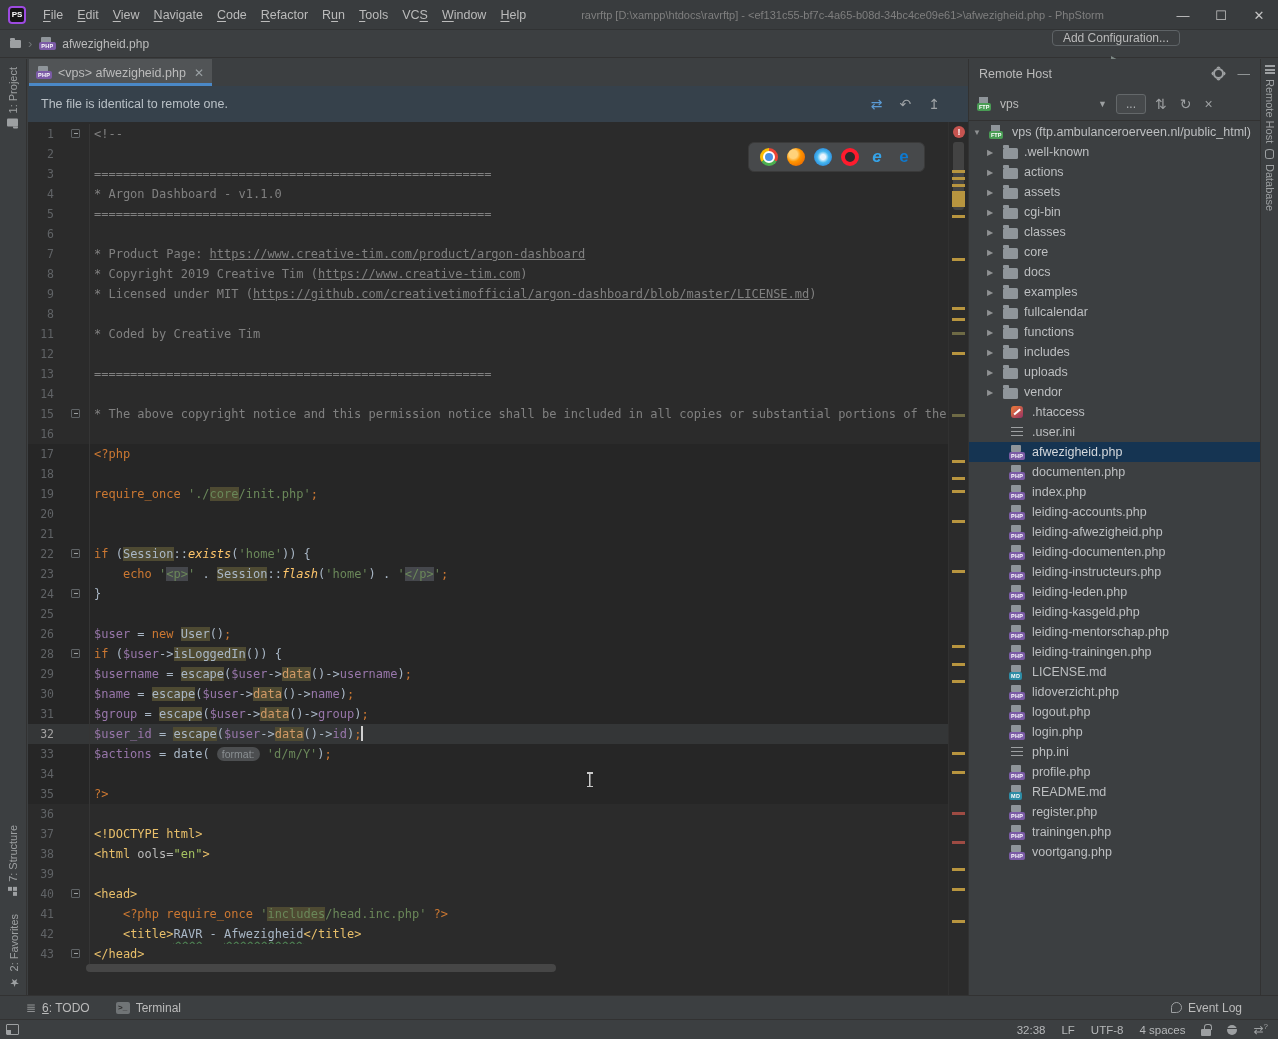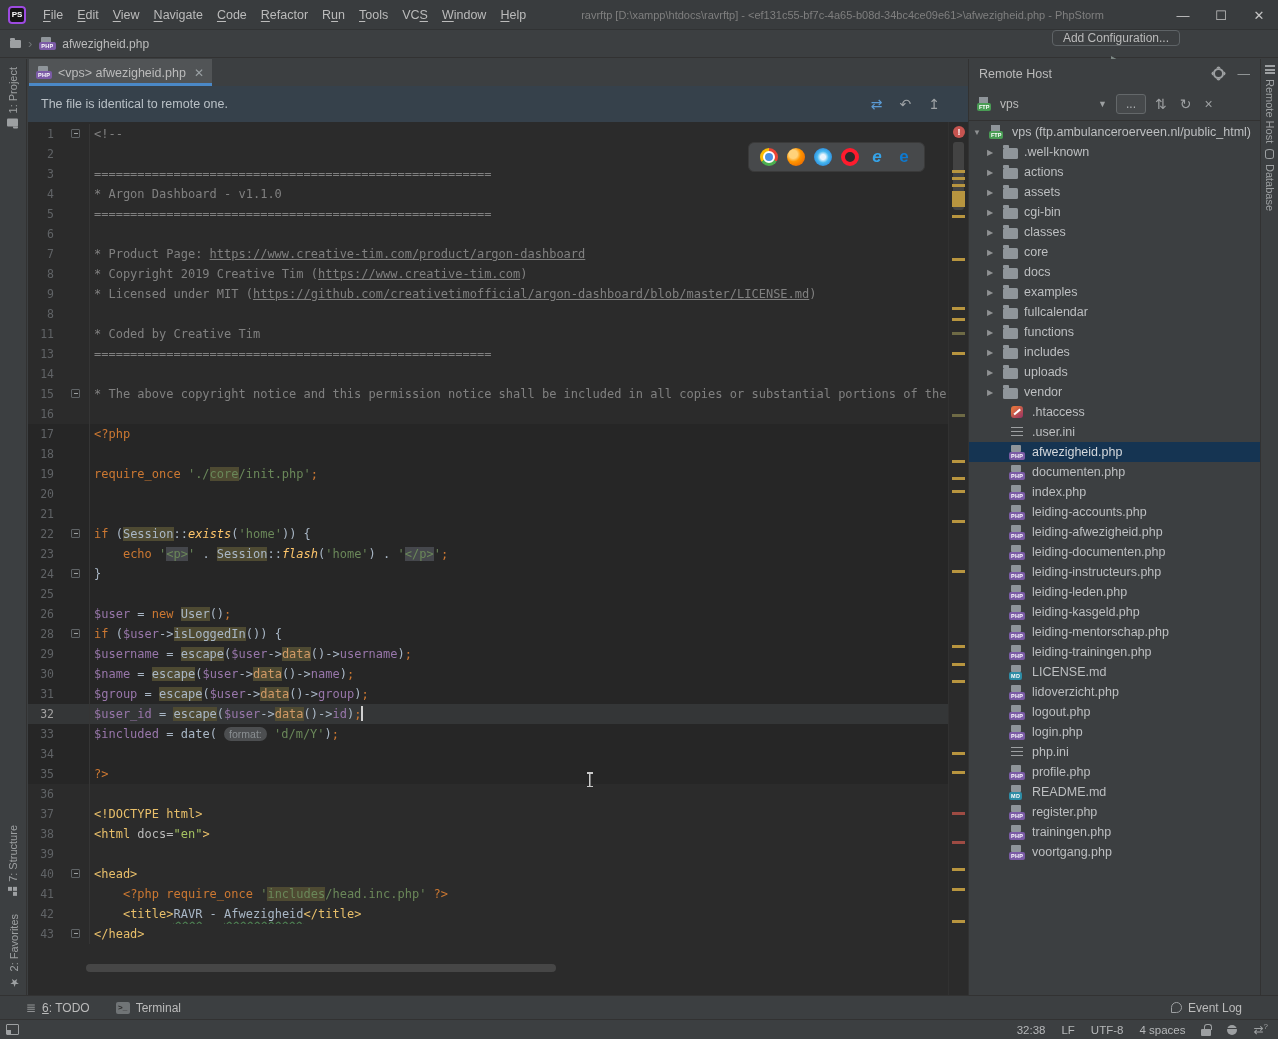--- a/index.html
+++ b/index.html
@@ -277,45 +277,46 @@
           <div class="row"><span class="ln">2</span><span class="fold"></span><span class="code"></span></div>
           <div class="row"><span class="ln">3</span><span class="fold"></span><span class="code"><span class="com">=======================================================</span></span></div>
           <div class="row"><span class="ln">4</span><span class="fold"></span><span class="code"><span class="com">* Argon Dashboard - v1.1.0</span></span></div>
           <div class="row"><span class="ln">5</span><span class="fold"></span><span class="code"><span class="com">=======================================================</span></span></div>
           <div class="row"><span class="ln">6</span><span class="fold"></span><span class="code"></span></div>
           <div class="row"><span class="ln">7</span><span class="fold"></span><span class="code"><span class="com">* Product Page: </span><span class="link">https://www.creative-tim.com/product/argon-dashboard</span></span></div>
           <div class="row"><span class="ln">8</span><span class="fold"></span><span class="code"><span class="com">* Copyright 2019 Creative Tim (</span><span class="link">https://www.creative-tim.com</span><span class="com">)</span></span></div>
           <div class="row"><span class="ln">9</span><span class="fold"></span><span class="code"><span class="com">* Licensed under MIT (</span><span class="link">https://github.com/creativetimofficial/argon-dashboard/blob/master/LICENSE.md</span><span class="com">)</span></span></div>
           <div class="row"><span class="ln">8</span><span class="fold"></span><span class="code"></span></div>
           <div class="row"><span class="ln">11</span><span class="fold"></span><span class="code"><span class="com">* Coded by Creative Tim</span></span></div>
+          <div class="row"><span class="ln">12</span><span class="fold"></span><span class="code"></span></div>
           <div class="row"><span class="ln">13</span><span class="fold"></span><span class="code"><span class="com">=======================================================</span></span></div>
           <div class="row"><span class="ln">14</span><span class="fold"></span><span class="code"></span></div>
           <div class="row"><span class="ln">15</span><span class="fold"><i class="fm"></i></span><span class="code"><span class="com">* The above copyright notice and this permission notice shall be included in all copies or substantial portions of the Software.</span></span></div>
           <div class="row"><span class="ln">16</span><span class="fold"></span><span class="code"></span></div>
           <div class="row dark"><span class="ln">17</span><span class="fold"></span><span class="code"><span class="kw">&lt;?php</span></span></div>
           <div class="row dark"><span class="ln">18</span><span class="fold"></span><span class="code"></span></div>
           <div class="row dark"><span class="ln">19</span><span class="fold"></span><span class="code"><span class="kw">require_once </span><span class="str">'./</span><span class="str hl">core</span><span class="str">/init.php'</span><span class="kw">;</span></span></div>
           <div class="row dark"><span class="ln">20</span><span class="fold"></span><span class="code"></span></div>
           <div class="row dark"><span class="ln">21</span><span class="fold"></span><span class="code"></span></div>
           <div class="row dark"><span class="ln">22</span><span class="fold"><i class="fm"></i></span><span class="code"><span class="kw">if </span><span class="pln">(</span><span class="pln hl">Session</span><span class="pln">::</span><span class="mi">exists</span><span class="pln">(</span><span class="str">'home'</span><span class="pln">)) {</span></span></div>
           <div class="row dark"><span class="ln">23</span><span class="fold"></span><span class="code"><span class="pln">    </span><span class="kw">echo </span><span class="str">'</span><span class="str hlg">&lt;p&gt;</span><span class="str">' </span><span class="pln">. </span><span class="pln hl">Session</span><span class="pln">::</span><span class="mi">flash</span><span class="pln">(</span><span class="str">'home'</span><span class="pln">) </span><span class="pln">. </span><span class="str">'</span><span class="str hlg">&lt;/p&gt;</span><span class="str">'</span><span class="kw">;</span></span></div>
           <div class="row dark"><span class="ln">24</span><span class="fold"><i class="fm"></i></span><span class="code"><span class="pln">}</span></span></div>
           <div class="row dark"><span class="ln">25</span><span class="fold"></span><span class="code"></span></div>
           <div class="row dark"><span class="ln">26</span><span class="fold"></span><span class="code"><span class="var">$user</span><span class="pln"> = </span><span class="kw">new </span><span class="pln hl">User</span><span class="pln">()</span><span class="kw">;</span></span></div>
           <div class="row dark"><span class="ln">28</span><span class="fold"><i class="fm"></i></span><span class="code"><span class="kw">if </span><span class="pln">(</span><span class="var">$user</span><span class="pln">-&gt;</span><span class="pln hl">isLoggedIn</span><span class="pln">()) {</span></span></div>
           <div class="row dark"><span class="ln">29</span><span class="fold"></span><span class="code"><span class="var">$username</span><span class="pln"> = </span><span class="pln hl">escape</span><span class="pln">(</span><span class="var">$user</span><span class="pln">-&gt;</span><span class="fn hl">data</span><span class="pln">()-&gt;</span><span class="var">username</span><span class="pln">)</span><span class="kw">;</span></span></div>
           <div class="row dark"><span class="ln">30</span><span class="fold"></span><span class="code"><span class="var">$name</span><span class="pln"> = </span><span class="pln hl">escape</span><span class="pln">(</span><span class="var">$user</span><span class="pln">-&gt;</span><span class="fn hl">data</span><span class="pln">()-&gt;</span><span class="var">name</span><span class="pln">)</span><span class="kw">;</span></span></div>
           <div class="row dark"><span class="ln">31</span><span class="fold"></span><span class="code"><span class="var">$group</span><span class="pln"> = </span><span class="pln hl">escape</span><span class="pln">(</span><span class="var">$user</span><span class="pln">-&gt;</span><span class="fn hl">data</span><span class="pln">()-&gt;</span><span class="var">group</span><span class="pln">)</span><span class="kw">;</span></span></div>
           <div class="row dark cur"><span class="ln">32</span><span class="fold"></span><span class="code"><span class="var">$user_id</span><span class="pln"> = </span><span class="pln hl">escape</span><span class="pln">(</span><span class="var">$user</span><span class="pln">-&gt;</span><span class="fn hl">data</span><span class="pln">()-&gt;</span><span class="var">id</span><span class="pln">)</span><span class="kw">;</span><i class="caret"></i></span></div>
-          <div class="row dark"><span class="ln">33</span><span class="fold"></span><span class="code"><span class="var">$included</span><span class="pln"> = </span><span class="pln">date</span><span class="pln">( </span><span class="hint">format:</span><span class="pln"> </span><span class="str">'d/m/Y'</span><span class="pln">)</span><span class="kw">;</span></span></div>
+          <div class="row dark"><span class="ln">33</span><span class="fold"></span><span class="code"><span class="var">$actions</span><span class="pln"> = </span><span class="pln">date</span><span class="pln">( </span><span class="hint">format:</span><span class="pln"> </span><span class="str">'d/m/Y'</span><span class="pln">)</span><span class="kw">;</span></span></div>
           <div class="row dark"><span class="ln">34</span><span class="fold"></span><span class="code"></span></div>
           <div class="row dark"><span class="ln">35</span><span class="fold"></span><span class="code"><span class="kw">?&gt;</span></span></div>
           <div class="row"><span class="ln">36</span><span class="fold"></span><span class="code"></span></div>
           <div class="row"><span class="ln">37</span><span class="fold"></span><span class="code"><span class="tag">&lt;!DOCTYPE html&gt;</span></span></div>
-          <div class="row"><span class="ln">38</span><span class="fold"></span><span class="code"><span class="tag">&lt;html </span><span class="attr">docs=</span><span class="aval">"en"</span><span class="tag">&gt;</span></span></div>
+          <div class="row"><span class="ln">38</span><span class="fold"></span><span class="code"><span class="tag">&lt;html </span><span class="attr">ools=</span><span class="aval">"en"</span><span class="tag">&gt;</span></span></div>
           <div class="row"><span class="ln">39</span><span class="fold"></span><span class="code"></span></div>
           <div class="row"><span class="ln">40</span><span class="fold"><i class="fm"></i></span><span class="code"><span class="tag">&lt;head&gt;</span></span></div>
           <div class="row"><span class="ln">41</span><span class="fold"></span><span class="code"><span class="pln">    </span><span class="kw">&lt;?php </span><span class="kw">require_once </span><span class="str">'</span><span class="str hl">includes</span><span class="str">/head.inc.php'</span><span class="pln"> </span><span class="kw">?&gt;</span></span></div>
           <div class="row"><span class="ln">42</span><span class="fold"></span><span class="code"><span class="pln">    </span><span class="tag">&lt;title&gt;</span><span class="pln typo">RAVR</span><span class="pln"> - </span><span class="pln typo">Afwezigheid</span><span class="tag">&lt;/title&gt;</span></span></div>
           <div class="row"><span class="ln">43</span><span class="fold"><i class="fm"></i></span><span class="code"><span class="tag">&lt;/head&gt;</span></span></div>
         </div>
       <div class="browser-bar">
           <span class="bw bw-chrome"></span>
           <span class="bw bw-firefox"></span>
           <span class="bw bw-safari"></span>

